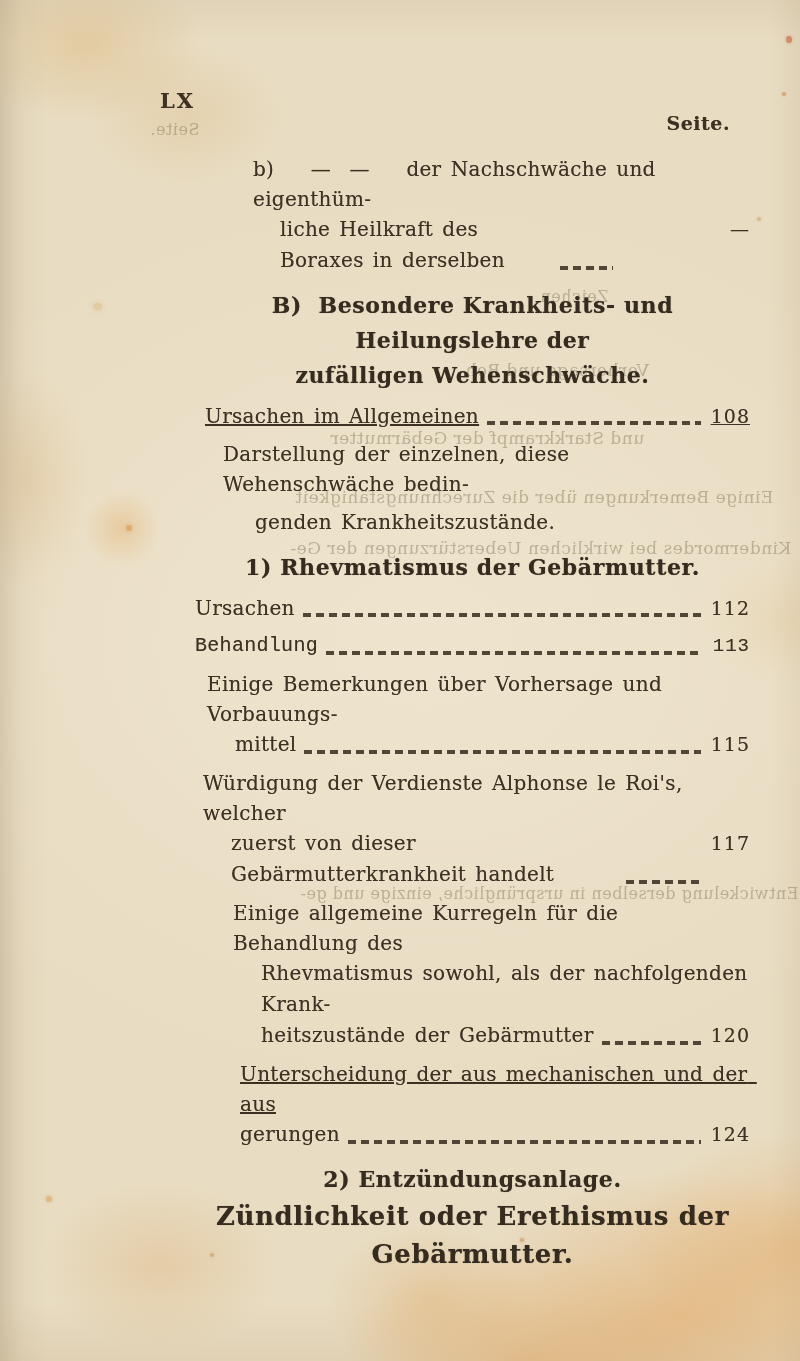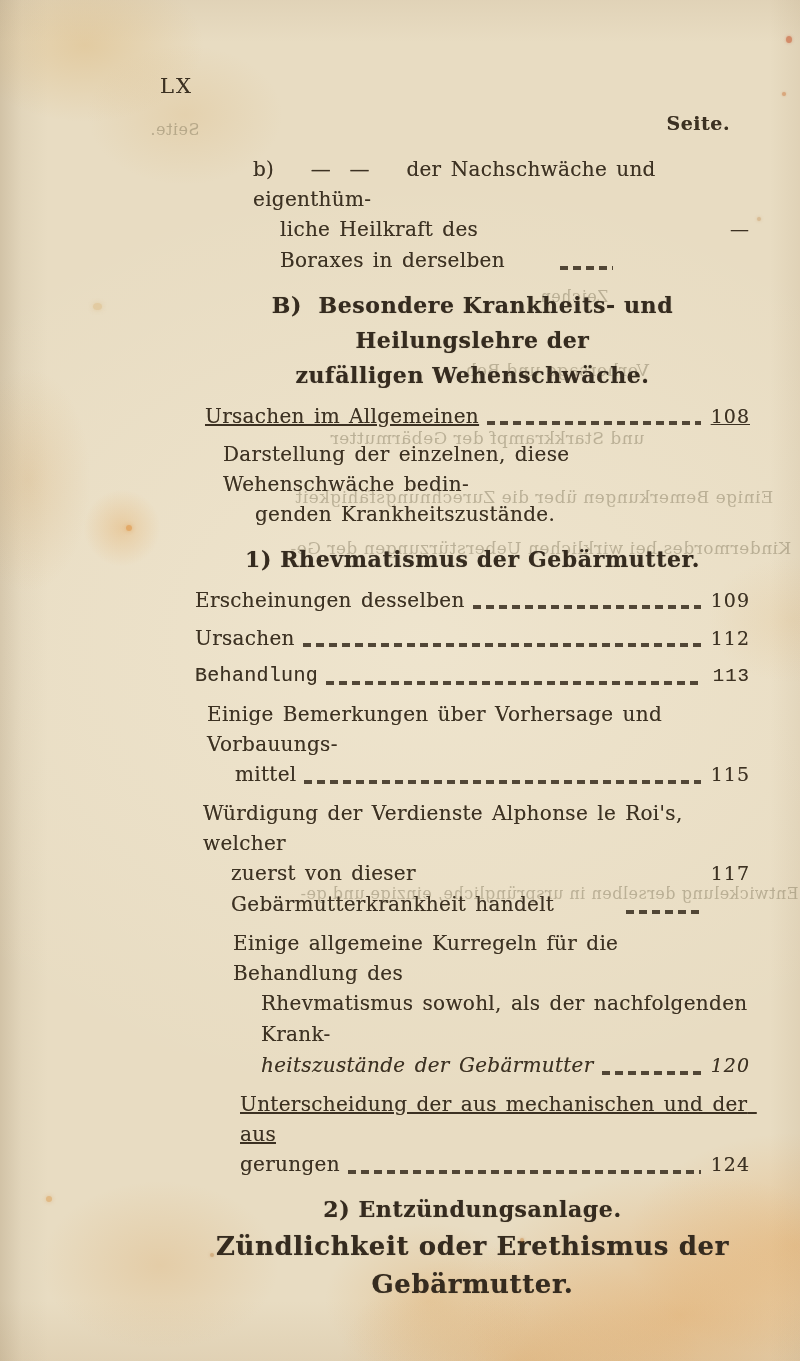--- a/index.html
+++ b/index.html
@@ -29,22 +29,22 @@
       radial-gradient(150px 110px at 430px 1300px, rgba(220,162,88,0.30), rgba(220,162,88,0) 70%),
       radial-gradient(120px 90px at 792px 620px, rgba(215,165,95,0.15), rgba(215,165,95,0) 70%),
       radial-gradient(800px 620px at 420px 640px, rgba(252,246,230,0.32), rgba(252,246,230,0) 75%),
       linear-gradient(90deg, rgba(130,105,70,0.22), rgba(130,105,70,0.06) 22px, rgba(130,105,70,0) 48px),
       linear-gradient(270deg, rgba(150,120,80,0.10), rgba(150,120,80,0) 30px),
       linear-gradient(180deg, rgba(160,130,90,0.10), rgba(160,130,90,0) 42px),
       linear-gradient(0deg, rgba(170,130,80,0.12), rgba(170,130,80,0) 60px);
   }
   
   .folio{
-    position:absolute;left:160px;top:74px;
-    font-size:21px;font-weight:normal;letter-spacing:2px;
+    position:absolute;left:160px;top:88px;
+    font-size:21px;font-weight:bold;letter-spacing:2px;
     text-shadow:0 0 0.6px rgba(60,49,34,0.55);
   }
   .seite{
     position:absolute;right:70px;top:112px;
     font-size:19px;font-weight:bold;letter-spacing:0.5px;
     text-shadow:0 0 0.5px rgba(60,49,34,0.5);
   }
   
   .toc{
     position:absolute;left:195px;right:50px;top:146px;
@@ -132,46 +132,43 @@
       </div>
       <div class="toc-heading">
         <div class="heading-line hl-normal">B)  Besondere Krankheits- und Heilungslehre der</div>
         <div class="heading-line hl-normal">zufälligen Wehenschwäche.</div>
       </div>
       <div class="toc-entry">
         <div class="entry-line has-leader" style="padding-left: 10px; text-decoration: underline;"><span class="entry-text">Ursachen im Allgemeinen</span><span class="leader leader-long"></span><span class="page-ref">108</span></div>
       </div>
       <div class="toc-entry">
         <div class="entry-line" style="padding-left: 28px;"><span class="entry-text">Darstellung der einzelnen, diese Wehenschwäche bedin-</span></div>
-        <div class="entry-line" style="padding-left: 60px;"><span class="entry-text">genden Krankheitszustände.</span></div>
+        <div class="entry-line" style="padding-left: 60px; margin-top: 8px;"><span class="entry-text">genden Krankheitszustände.</span></div>
       </div>
       <div class="toc-heading">
         <div class="heading-line hl-normal">1) Rhevmatismus der Gebärmutter.</div>
-      </div>
-      <div class="toc-entry">
-        <div class="entry-line has-leader" style="padding-left: 0px;"><span class="entry-text">Erscheinungen desselben</span><span class="leader leader-long"></span><span class="page-ref">109</span></div>
       </div>
       <div class="toc-entry">
         <div class="entry-line has-leader" style="padding-left: 0px;"><span class="entry-text">Ursachen</span><span class="leader leader-long"></span><span class="page-ref">112</span></div>
       </div>
       <div class="toc-entry">
         <div class="entry-line has-leader" style="padding-left: 0px; font-family: Liberation Mono, monospace;"><span class="entry-text">Behandlung</span><span class="leader leader-long"></span><span class="page-ref">113</span></div>
       </div>
       <div class="toc-entry">
         <div class="entry-line" style="padding-left: 12px;"><span class="entry-text">Einige Bemerkungen über Vorhersage und Vorbauungs-</span></div>
         <div class="entry-line has-leader" style="padding-left: 40px;"><span class="entry-text">mittel</span><span class="leader leader-long"></span><span class="page-ref">115</span></div>
       </div>
       <div class="toc-entry">
         <div class="entry-line" style="padding-left: 8px;"><span class="entry-text">Würdigung der Verdienste Alphonse le Roi's, welcher</span></div>
         <div class="entry-line has-leader" style="padding-left: 36px;"><span class="entry-text">zuerst von dieser Gebärmutterkrankheit handelt</span><span class="leader leader-short"></span><span class="spacer"></span><span class="page-ref">117</span></div>
       </div>
       <div class="toc-entry">
         <div class="entry-line" style="padding-left: 38px;"><span class="entry-text">Einige allgemeine Kurregeln für die Behandlung des</span></div>
         <div class="entry-line" style="padding-left: 66px;"><span class="entry-text">Rhevmatismus sowohl, als der nachfolgenden Krank-</span></div>
-        <div class="entry-line has-leader" style="padding-left: 66px; font-style: italic;"><span class="entry-text">heitszustände der Gebärmutter</span><span class="leader leader-long"></span><span class="page-ref">120</span></div>
+        <div class="entry-line has-leader" style="padding-left: 66px;"><span class="entry-text">heitszustände der Gebärmutter</span><span class="leader leader-long"></span><span class="page-ref">120</span></div>
       </div>
       <div class="toc-entry">
         <div class="entry-line" style="padding-left: 45px; text-decoration: underline;"><span class="entry-text">Unterscheidung der aus mechanischen und der aus</span></div>
         <div class="entry-line has-leader" style="padding-left: 45px;"><span class="entry-text">gerungen</span><span class="leader leader-long"></span><span class="page-ref">124</span></div>
       </div>
       <div class="toc-heading">
         <div class="heading-line hl-normal">2) Entzündungsanlage.</div>
         <div class="heading-line hl-large">Zündlichkeit oder Erethismus der Gebärmutter.</div>
       </div>
     </div>

